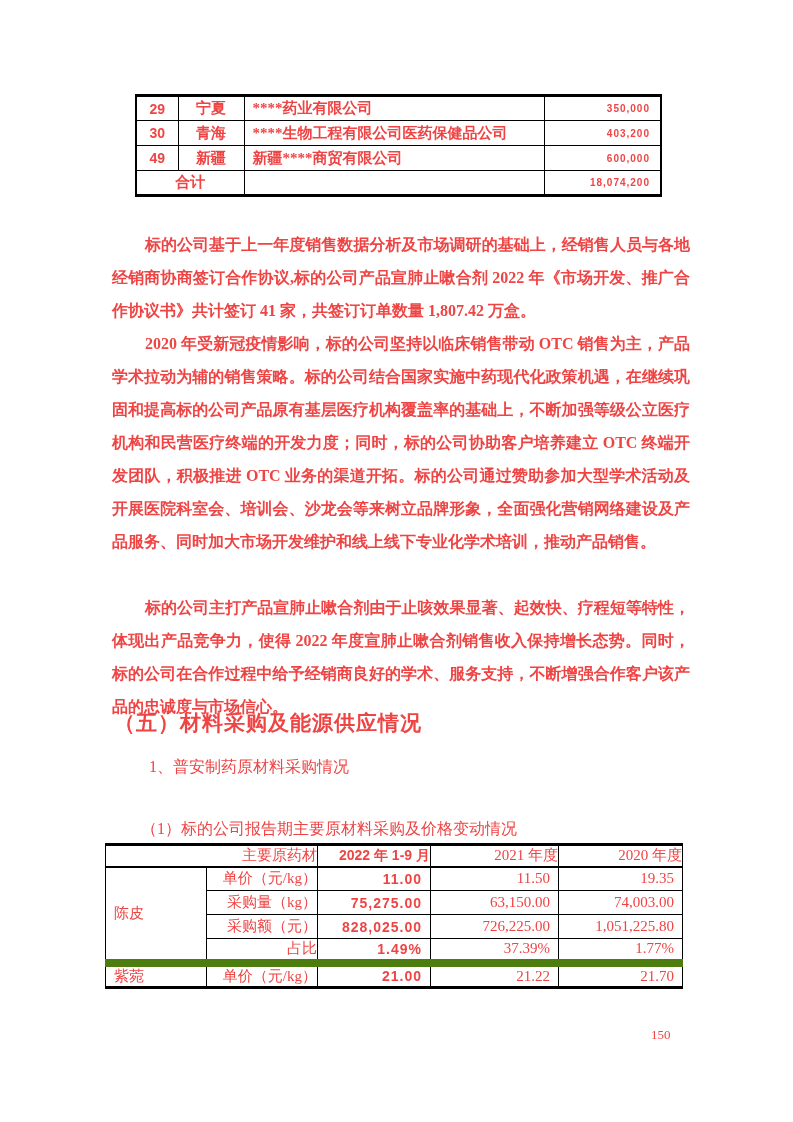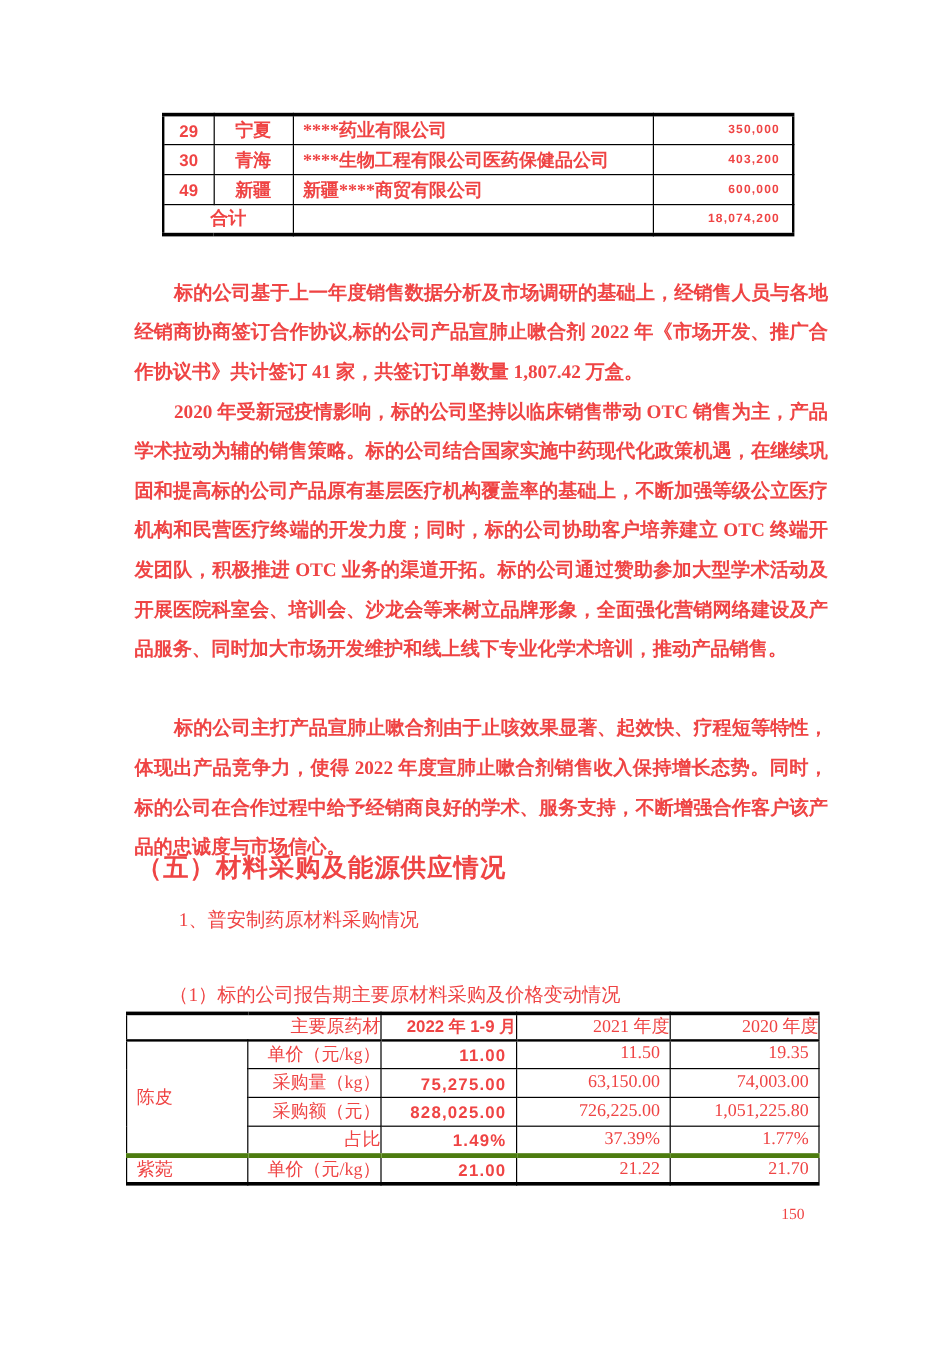--- a/index.html
+++ b/index.html
@@ -127,27 +127,27 @@
   table.mat td.metric { padding-left: 8px; text-align: right; }
   table.mat td.v2022 {
     text-align: right;
     padding-right: 8px;
     font-family: "Liberation Sans", sans-serif;
     font-weight: bold;
     font-size: 14px;
     letter-spacing: 1px;
   }
   table.mat td.vprev { text-align: right; padding-right: 8px; }
-  table.mat tr.group-start td { border-top: 4px solid #4d7c0f; }
+  table.mat tr.group-start td { border-top: 8px solid #4d7c0f; }
 
   
   .page-num {
     position: absolute;
     left: 651px;
-    top: 1004px;
+    top: 1027px;
     font-size: 13px;
   }
 </style>
 </head>
 <body>
 
 <div class="page">
 
   <table class="dist">
     <colgroup>

